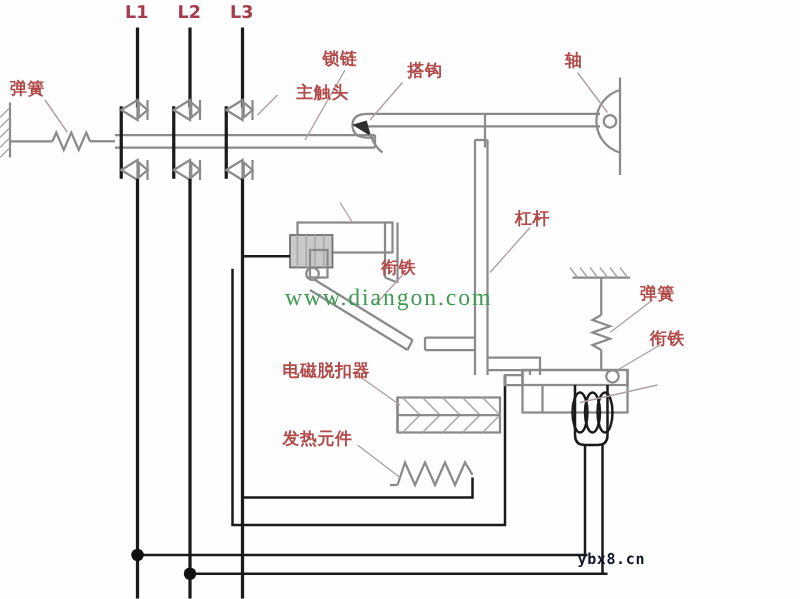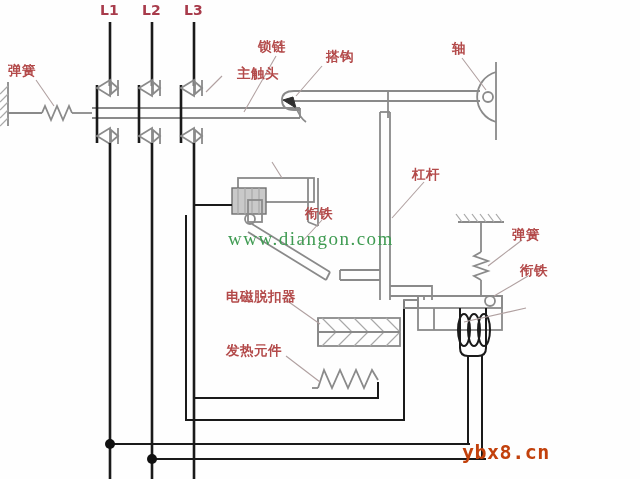--- a/index.html
+++ b/index.html
@@ -8,21 +8,21 @@
   #stage{position:relative;width:640px;height:479px;background:#fefefe;}
   svg#diagram{position:absolute;left:0;top:0;width:640px;height:479px;display:block;}
   .lbl{position:absolute;color:#b34a4a;font-weight:bold;font-size:13.5px;
        font-family:"DejaVu Sans","Liberation Sans",sans-serif;white-space:nowrap;
        letter-spacing:.5px;}
   .phase{position:absolute;color:#a83b4b;font-weight:bold;font-size:14px;
          font-family:"DejaVu Sans","Liberation Sans",sans-serif;}
   .wm-green{position:absolute;color:#3f9b52;font-size:19px;
             font-family:"Liberation Serif","DejaVu Serif",serif;
             letter-spacing:1.5px;white-space:nowrap;}
-  .wm-dark{position:absolute;color:#c2410c;font-size:20px;font-weight:bold;
+  .wm-dark{position:absolute;color:#0f172a;font-size:12px;font-weight:bold;
            font-family:"DejaVu Sans Mono","Liberation Mono",monospace;
            letter-spacing:.5px;white-space:nowrap;}
 </style>
 </head>
 <body>
 
 <div id="stage">
 
   <svg id="diagram" viewBox="0 0 640 479">
     <defs>

